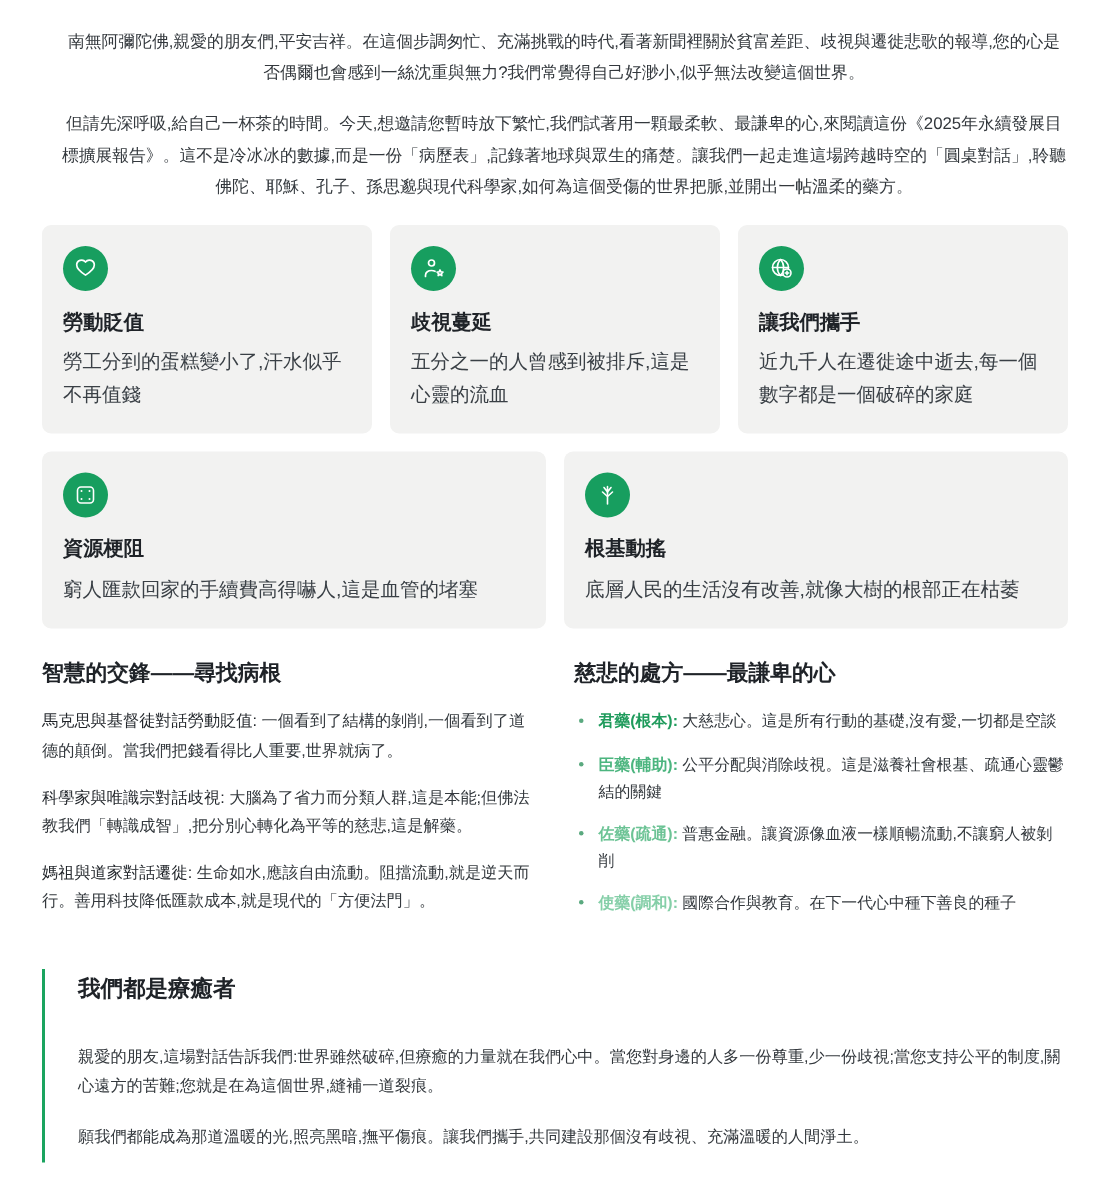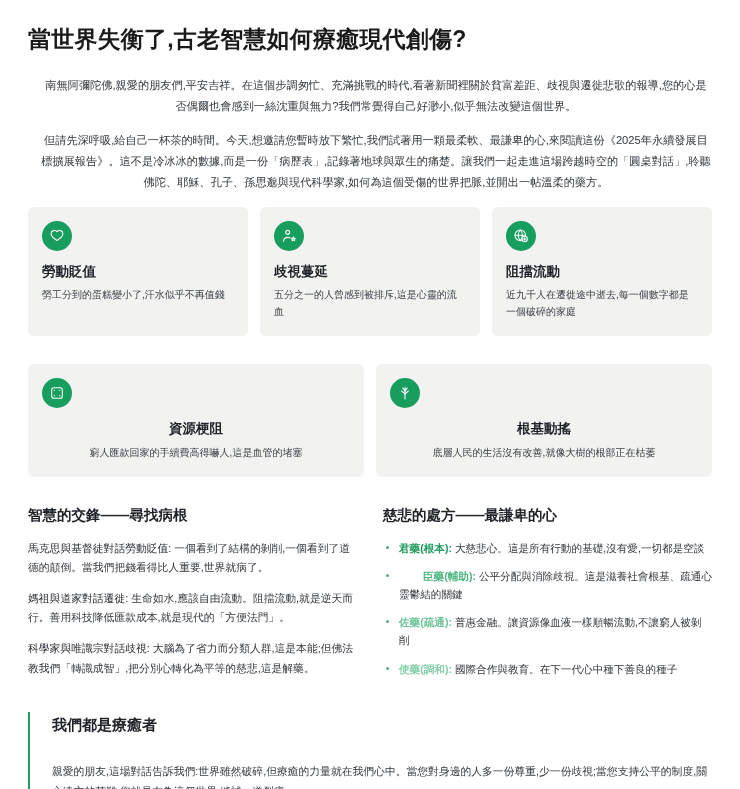--- a/index.html
+++ b/index.html
@@ -36,23 +36,23 @@
     line-height: 1.85;
     color: #33383d;
     margin: 0 0 14px 12px;
     text-align: center;
   }
 
   
   .card-grid {
     display: flex;
     gap: 12px;
-    margin-bottom: 28px;
-  }
-  .card-grid.row2 .card { flex: 1 1 0; text-align: center; }
+    margin-bottom: 12px;
+  }
+  .card-grid.row2 .card { flex: 1 1 0; }
   .card {
     flex: 1 1 0;
     background: #f2f2f1;
     border-radius: 6px;
     padding: 14px 14px 16px 14px;
     min-height: 98px;
   }
   .card-icon {
     width: 30px;
     height: 30px;
@@ -65,21 +65,21 @@
   }
   .card-icon svg { display: block; }
   .card-title {
     font-size: 13.5px;
     font-weight: bold;
     color: #1f2328;
     margin: 0 0 7px 0;
     line-height: 1.3;
   }
   .card-desc {
-    font-size: 10px;
+    font-size: 13px;
     line-height: 1.65;
     color: #3a4046;
     margin: 0;
   }
 
   
   .two-col {
     display: flex;
     gap: 26px;
     margin-top: 20px;
@@ -143,21 +143,20 @@
     color: #33383d;
     margin: 0 0 14px 0;
   }
   .healer-p:last-child { margin-bottom: 0; }
 </style>
 </head>
 <body>
 
 <div class="page">
 
-  <h1 class="page-title">當世界失衡了,古老智慧如何療癒現代創傷?</h1>
 
   <p class="intro-p">南無阿彌陀佛,親愛的朋友們,平安吉祥。在這個步調匆忙、充滿挑戰的時代,看著新聞裡關於貧富差距、歧視與遷徙悲歌的報導,您的心是否偶爾也會感到一絲沈重與無力?我們常覺得自己好渺小,似乎無法改變這個世界。</p>
   <p class="intro-p">但請先深呼吸,給自己一杯茶的時間。今天,想邀請您暫時放下繁忙,我們試著用一顆最柔軟、最謙卑的心,來閱讀這份《2025年永續發展目標擴展報告》。這不是冷冰冰的數據,而是一份「病歷表」,記錄著地球與眾生的痛楚。讓我們一起走進這場跨越時空的「圓桌對話」,聆聽佛陀、耶穌、孔子、孫思邈與現代科學家,如何為這個受傷的世界把脈,並開出一帖溫柔的藥方。</p>
 
   <div class="card-grid row1">
 
     <div class="card">
       <div class="card-icon">
         <svg width="16" height="16" viewBox="0 0 24 24" fill="none" stroke="#ffffff" stroke-width="1.7" stroke-linecap="round" stroke-linejoin="round">
           <path d="M20.8 8.6c0 4.6-8.8 10-8.8 10s-8.8-5.4-8.8-10a4.9 4.9 0 0 1 8.8-3 4.9 4.9 0 0 1 8.8 3z"></path>
@@ -181,21 +180,21 @@
 
     <div class="card">
       <div class="card-icon">
         <svg width="16" height="16" viewBox="0 0 24 24" fill="none" stroke="#ffffff" stroke-width="1.6" stroke-linecap="round" stroke-linejoin="round">
           <circle cx="11" cy="11" r="8"></circle>
           <path d="M3 11h16M11 3c2.2 2.3 3.2 5.2 3.2 8s-1 5.7-3.2 8c-2.2-2.3-3.2-5.2-3.2-8S8.8 5.3 11 3z"></path>
           <circle cx="17.5" cy="16.5" r="4" fill="#179e5f"></circle>
           <path d="M17.5 14.7v3.6M15.7 16.5h3.6"></path>
         </svg>
       </div>
-      <div class="card-title">阻擋流動</div>
+      <div class="card-title">讓我們攜手</div>
       <p class="card-desc">近九千人在遷徙途中逝去,每一個數字都是一個破碎的家庭</p>
     </div>
 
   </div>
 
   <div class="card-grid row2">
 
     <div class="card">
       <div class="card-icon">
         <svg width="16" height="16" viewBox="0 0 24 24" fill="none" stroke="#ffffff" stroke-width="1.6" stroke-linecap="round" stroke-linejoin="round">
@@ -223,30 +222,30 @@
     </div>
 
   </div>
 
   <div class="two-col">
 
     <div class="col">
       <h2 class="col-heading">智慧的交鋒——尋找病根</h2>
 
       <p class="dialog-p"><b>馬克思與基督徒對話勞動貶值:</b><span> 一個看到了結構的剝削,一個看到了道德的顛倒。當我們把錢看得比人重要,世界就病了。</span></p>
+      <p class="dialog-p"><b>科學家與唯識宗對話歧視:</b><span> 大腦為了省力而分類人群,這是本能;但佛法教我們「轉識成智」,把分別心轉化為平等的慈悲,這是解藥。</span></p>
       <p class="dialog-p"><b>媽祖與道家對話遷徙:</b><span> 生命如水,應該自由流動。阻擋流動,就是逆天而行。善用科技降低匯款成本,就是現代的「方便法門」。</span></p>
-      <p class="dialog-p"><b>科學家與唯識宗對話歧視:</b><span> 大腦為了省力而分類人群,這是本能;但佛法教我們「轉識成智」,把分別心轉化為平等的慈悲,這是解藥。</span></p>
     </div>
 
     <div class="col">
       <h2 class="col-heading">慈悲的處方——最謙卑的心</h2>
 
       <ul class="remedy-list">
         <li class="remedy-item"><span class="remedy-label" style="color: rgb(31, 155, 92);">君藥(根本):</span><span> 大慈悲心。這是所有行動的基礎,沒有愛,一切都是空談</span></li>
-        <li class="remedy-item"><span class="remedy-label" style="color: rgb(76, 181, 127); margin-left: 24px;">臣藥(輔助):</span><span> 公平分配與消除歧視。這是滋養社會根基、疏通心靈鬱結的關鍵</span></li>
+        <li class="remedy-item"><span class="remedy-label" style="color: rgb(76, 181, 127);">臣藥(輔助):</span><span> 公平分配與消除歧視。這是滋養社會根基、疏通心靈鬱結的關鍵</span></li>
         <li class="remedy-item"><span class="remedy-label" style="color: rgb(108, 195, 149);">佐藥(疏通):</span><span> 普惠金融。讓資源像血液一樣順暢流動,不讓窮人被剝削</span></li>
         <li class="remedy-item"><span class="remedy-label" style="color: rgb(133, 207, 168);">使藥(調和):</span><span> 國際合作與教育。在下一代心中種下善良的種子</span></li>
       </ul>
     </div>
 
   </div>
 
   <div class="healer">
     <h2 class="healer-title">我們都是療癒者</h2>
     <p class="healer-p">親愛的朋友,這場對話告訴我們:世界雖然破碎,但療癒的力量就在我們心中。當您對身邊的人多一份尊重,少一份歧視;當您支持公平的制度,關心遠方的苦難;您就是在為這個世界,縫補一道裂痕。</p>

